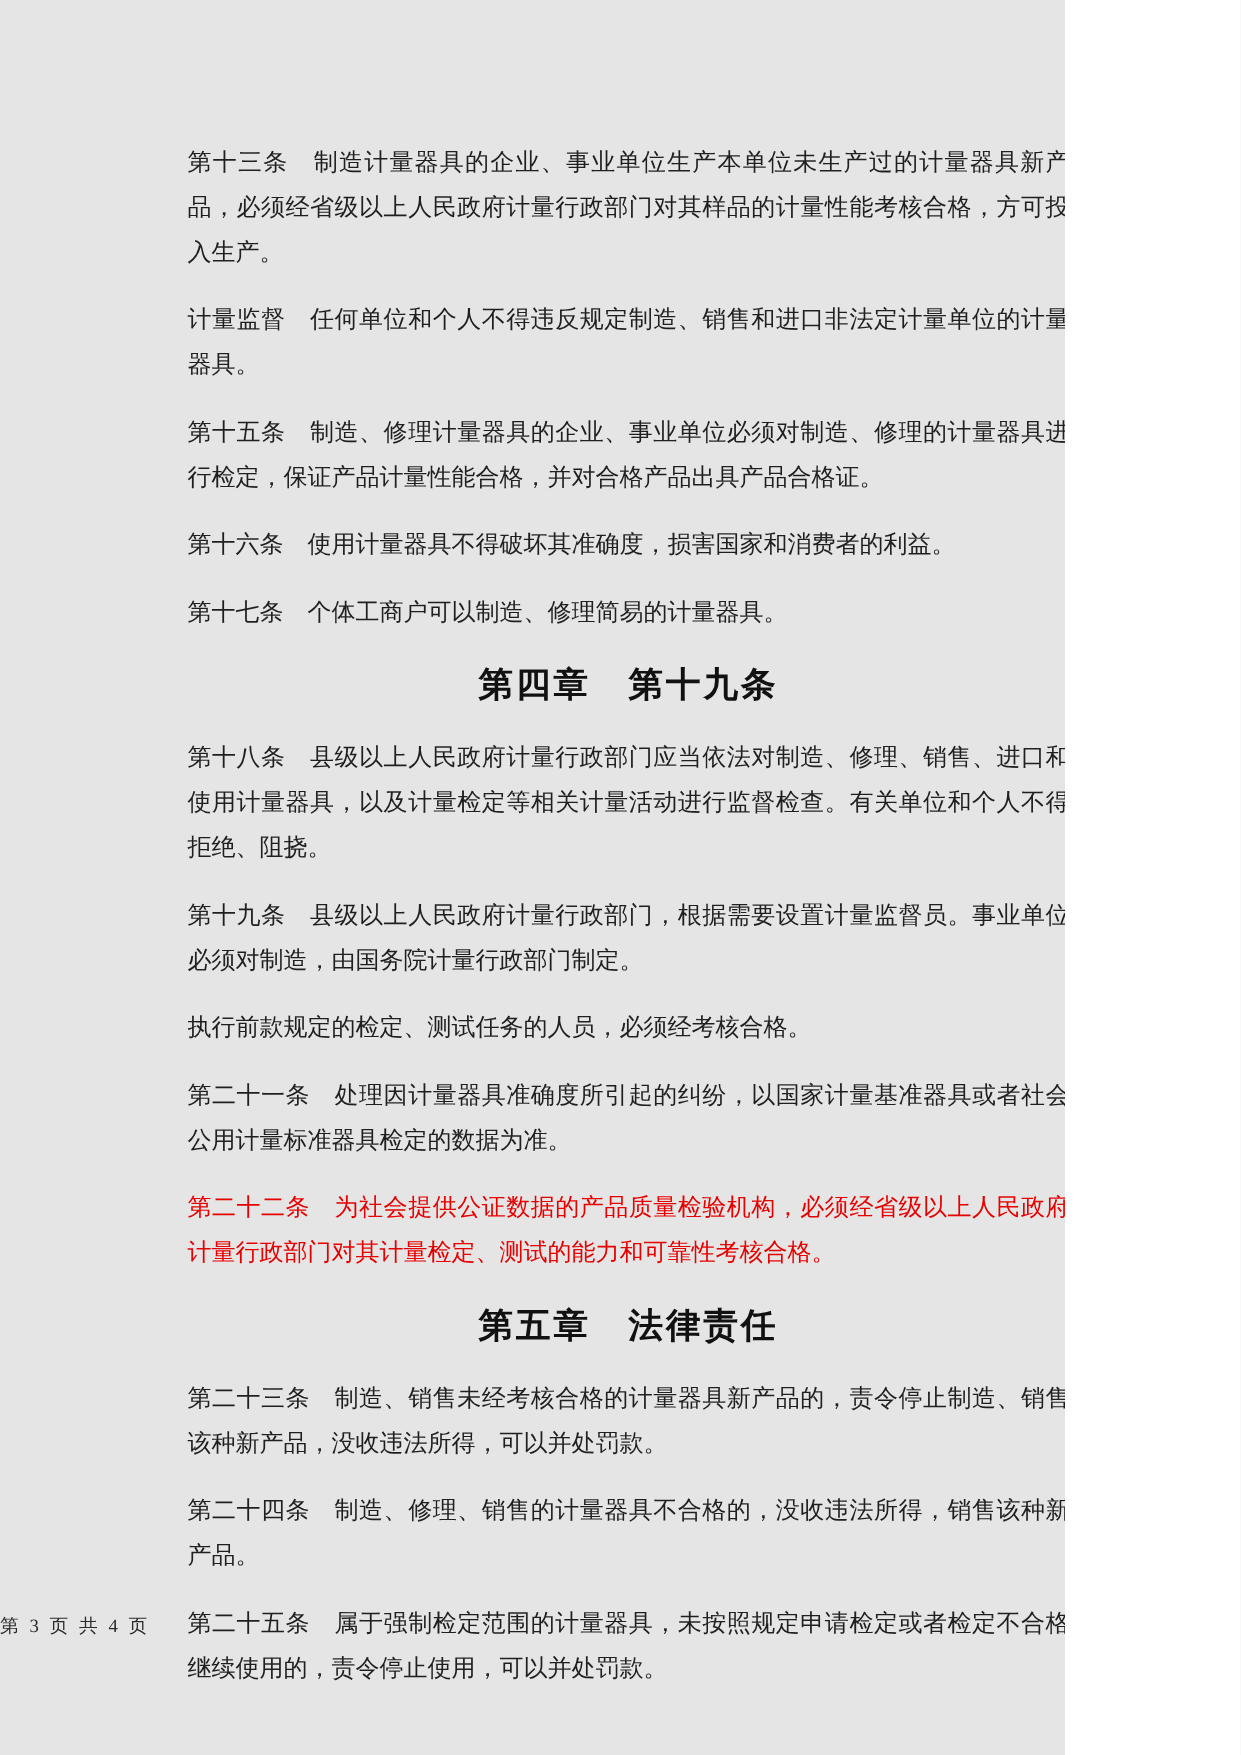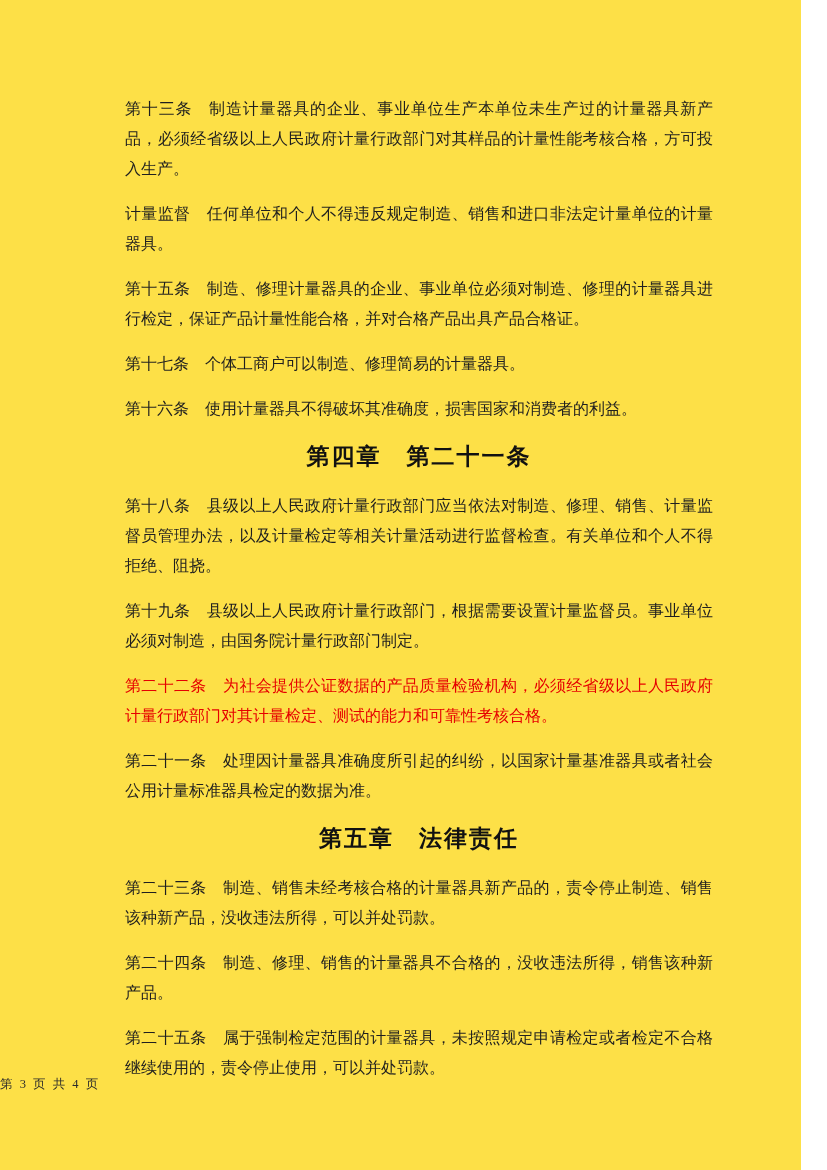--- a/index.html
+++ b/index.html
@@ -2,23 +2,23 @@
 <html><head>
 <meta charset="utf-8">
 <style>
   html, body {
     margin: 0;
     padding: 0;
     background: #ffffff;
   }
   .page {
     position: relative;
-    width: 801px;
+    width: 710px;
     height: 1170px;
-    background: #fde047;
+    background: #e5e5e5;
     overflow: hidden;
     font-family: "Liberation Serif", serif;
   }
   .content {
     position: absolute;
     left: 125px;
     top: 94px;
     width: 588px;
   }
   p.article {
@@ -53,29 +53,30 @@
   }
 </style>
 </head>
 <body>
 
 <div class="page">
   <div class="content">
     <p class="article">第十三条　制造计量器具的企业、事业单位生产本单位未生产过的计量器具新产品，必须经省级以上人民政府计量行政部门对其样品的计量性能考核合格，方可投入生产。</p>
     <p class="article">计量监督　任何单位和个人不得违反规定制造、销售和进口非法定计量单位的计量器具。</p>
     <p class="article">第十五条　制造、修理计量器具的企业、事业单位必须对制造、修理的计量器具进行检定，保证产品计量性能合格，并对合格产品出具产品合格证。</p>
+    <p class="article">第十六条　使用计量器具不得破坏其准确度，损害国家和消费者的利益。</p>
     <p class="article">第十七条　个体工商户可以制造、修理简易的计量器具。</p>
-    <p class="article">第十六条　使用计量器具不得破坏其准确度，损害国家和消费者的利益。</p>
 
-    <h2 class="chapter">第四章　第二十一条</h2>
+    <h2 class="chapter">第四章　第十九条</h2>
 
-    <p class="article">第十八条　县级以上人民政府计量行政部门应当依法对制造、修理、销售、计量监督员管理办法，以及计量检定等相关计量活动进行监督检查。有关单位和个人不得拒绝、阻挠。</p>
+    <p class="article">第十八条　县级以上人民政府计量行政部门应当依法对制造、修理、销售、进口和使用计量器具，以及计量检定等相关计量活动进行监督检查。有关单位和个人不得拒绝、阻挠。</p>
     <p class="article">第十九条　县级以上人民政府计量行政部门，根据需要设置计量监督员。事业单位必须对制造，由国务院计量行政部门制定。</p>
+    <p class="article">执行前款规定的检定、测试任务的人员，必须经考核合格。</p>
+    <p class="article">第二十一条　处理因计量器具准确度所引起的纠纷，以国家计量基准器具或者社会公用计量标准器具检定的数据为准。</p>
     <p class="article red">第二十二条　为社会提供公证数据的产品质量检验机构，必须经省级以上人民政府计量行政部门对其计量检定、测试的能力和可靠性考核合格。</p>
-    <p class="article">第二十一条　处理因计量器具准确度所引起的纠纷，以国家计量基准器具或者社会公用计量标准器具检定的数据为准。</p>
 
     <h2 class="chapter">第五章　法律责任</h2>
 
     <p class="article">第二十三条　制造、销售未经考核合格的计量器具新产品的，责令停止制造、销售该种新产品，没收违法所得，可以并处罚款。</p>
     <p class="article">第二十四条　制造、修理、销售的计量器具不合格的，没收违法所得，销售该种新产品。</p>
     <p class="article">第二十五条　属于强制检定范围的计量器具，未按照规定申请检定或者检定不合格继续使用的，责令停止使用，可以并处罚款。</p>
   </div>
 
   <div class="footer">第 3 页 共 4 页</div>
 </div>

